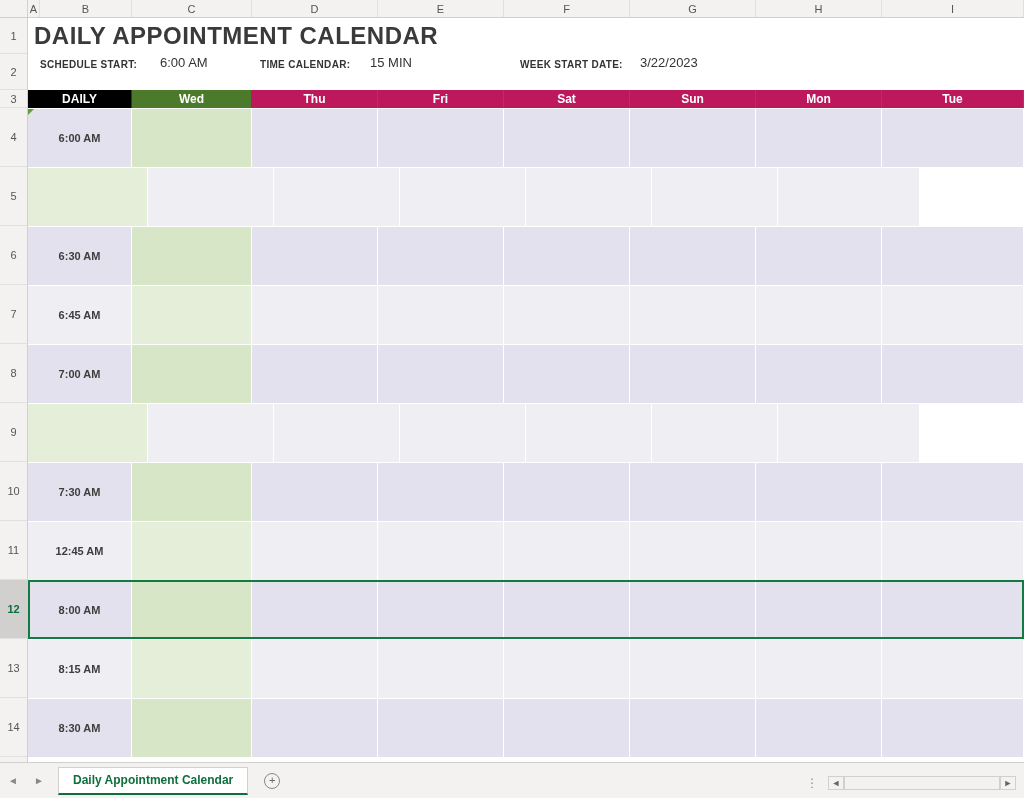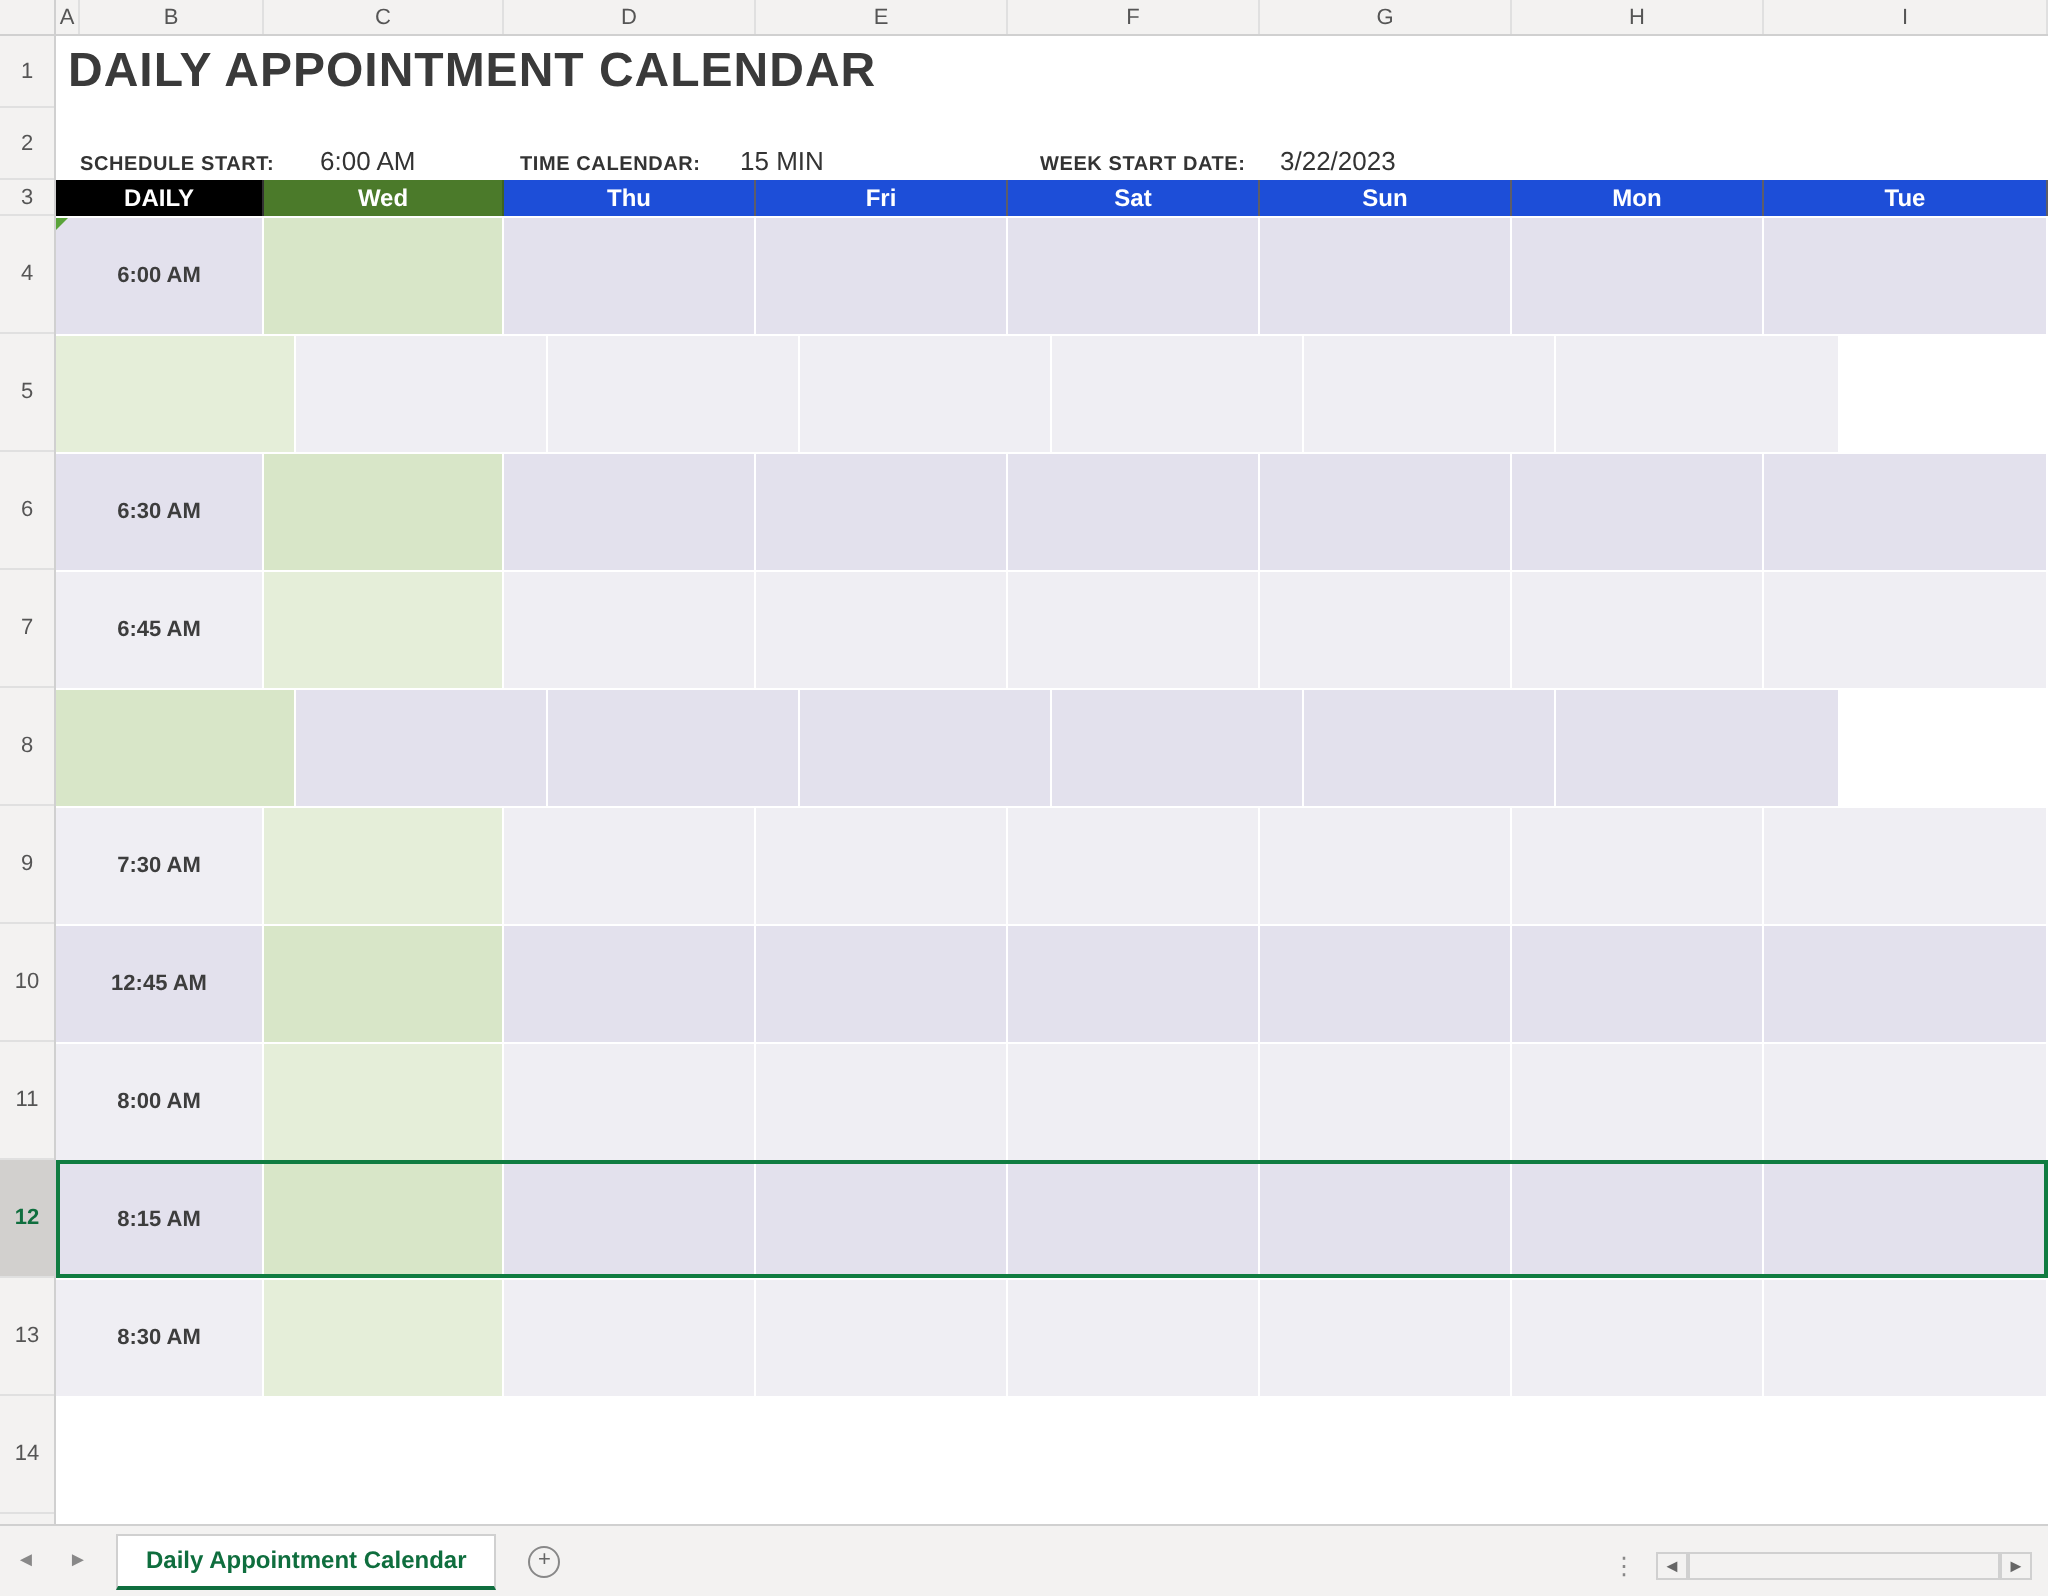--- a/index.html
+++ b/index.html
@@ -70,21 +70,21 @@
     .title-text {
       font-size: 24px;
       font-weight: 700;
       color: #3a3a3a;
       letter-spacing: 0.5px;
     }
     .params-row {
       height: 36px;
       display: flex;
       align-items: flex-end;
-      padding-bottom: 2px;
+      padding-bottom: 20px;
       font-size: 10px;
     }
     .param-label {
       font-weight: 700;
       color: #333;
       font-size: 10px;
       letter-spacing: 0.3px;
     }
     .param-value {
       color: #333;
@@ -107,21 +107,21 @@
     }
     .hdr-wed {
       background: #4b7a2a;
       width: 120px;
       display: flex;
       align-items: center;
       justify-content: center;
       border-right:1px solid #3d6322;
     }
     .hdr-day {
-      background: #1d4ed8;
+      background: #be185d;
       display: flex;
       align-items: center;
       justify-content: center;
       border-right:1px solid #5d5d68;
     }
     .data-rows { }
     .data-row {
       height: 59px;
       display: flex;
       border-top: 1px solid #fff;
@@ -312,20 +312,30 @@
           <div class="cell-time">6:45 AM</div>
           <div class="cell-wed"></div>
           <div class="cell-day" style="width: 126px;"></div>
           <div class="cell-day" style="width: 126px;"></div>
           <div class="cell-day" style="width: 126px;"></div>
           <div class="cell-day" style="width: 126px;"></div>
           <div class="cell-day" style="width: 126px;"></div>
           <div class="cell-day" style="width: 142px;"></div>
         </div>
         <div class="data-row">
+          <div class="cell-time">7:00 AM</div>
+          <div class="cell-wed"></div>
+          <div class="cell-day" style="width: 126px;"></div>
+          <div class="cell-day" style="width: 126px;"></div>
+          <div class="cell-day" style="width: 126px;"></div>
+          <div class="cell-day" style="width: 126px;"></div>
+          <div class="cell-day" style="width: 126px;"></div>
+          <div class="cell-day" style="width: 142px;"></div>
+        </div>
+        <div class="data-row">
           <div class="cell-wed"></div>
           <div class="cell-day" style="width: 126px;"></div>
           <div class="cell-day" style="width: 126px;"></div>
           <div class="cell-day" style="width: 126px;"></div>
           <div class="cell-day" style="width: 126px;"></div>
           <div class="cell-day" style="width: 126px;"></div>
           <div class="cell-day" style="width: 142px;"></div>
         </div>
         <div class="data-row">
           <div class="cell-time">7:30 AM</div>

